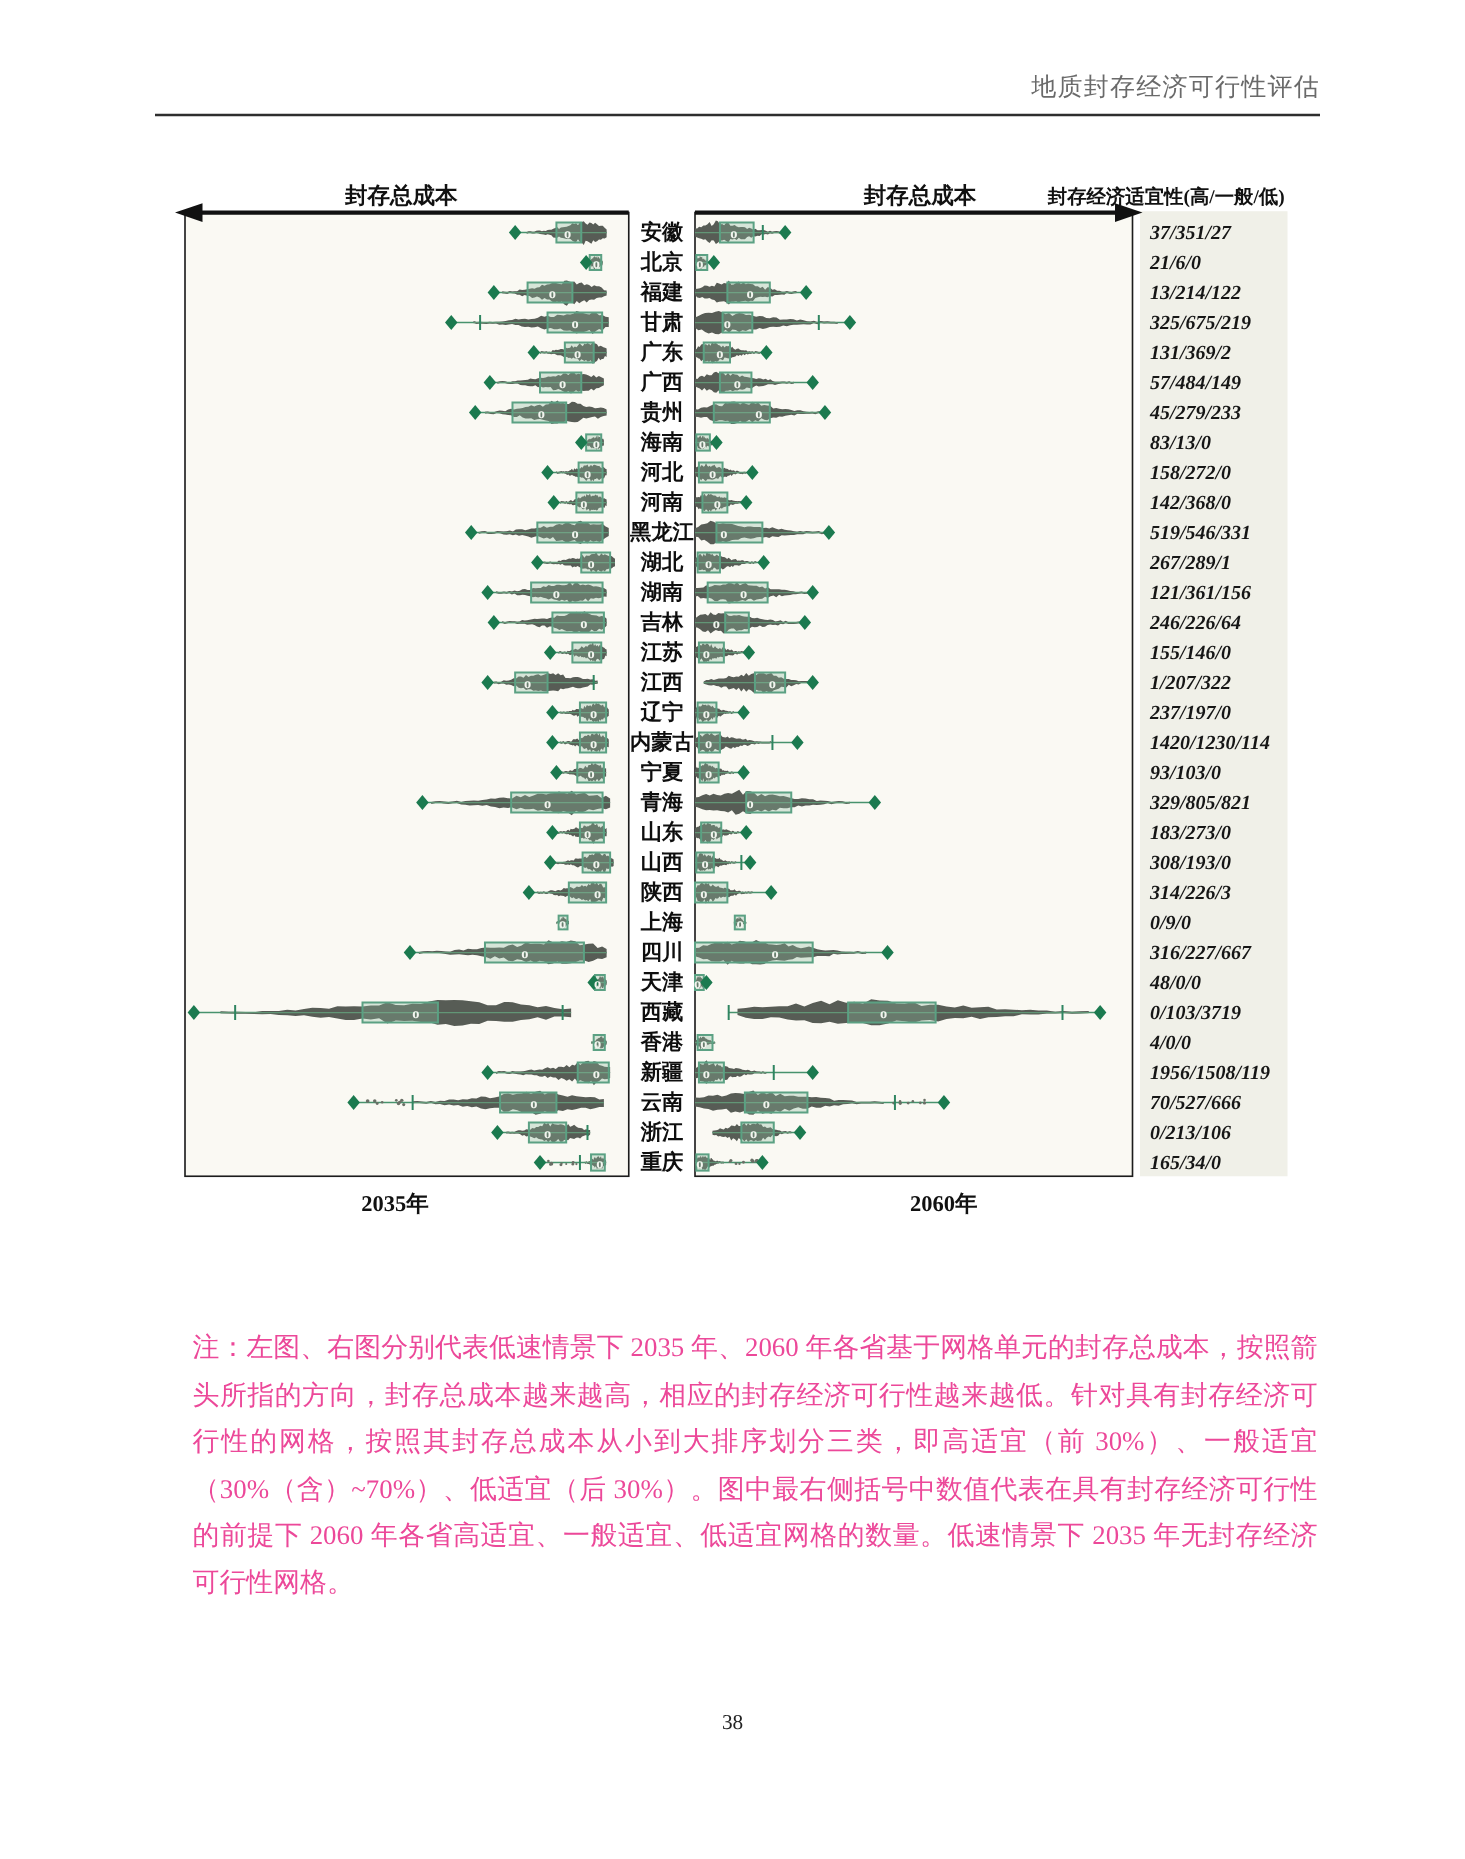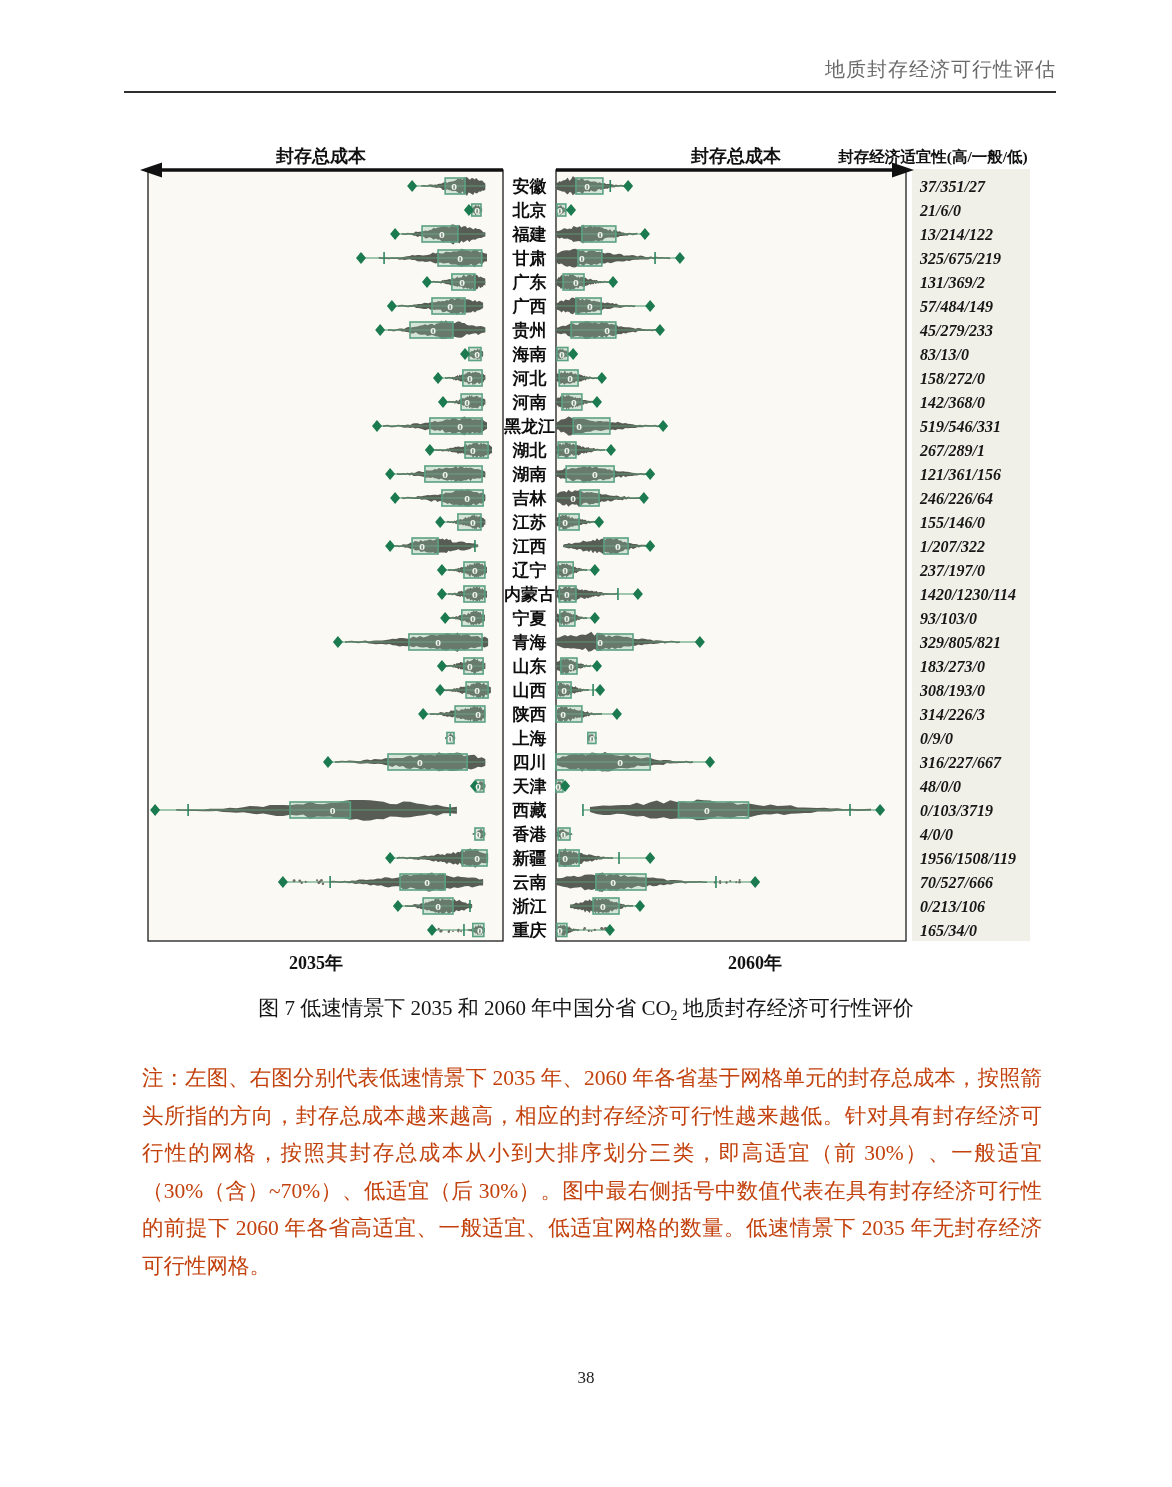--- a/index.html
+++ b/index.html
@@ -20,22 +20,22 @@
     position:absolute;top:91px;left:124px;width:932px;height:2px;
     background:#2e2e2e;
   }
   .fig-svg{position:absolute;left:0;top:0;width:1172px;height:1487px;}
   .caption{
     position:absolute;top:994px;left:66px;width:1040px;
     text-align:center;font-size:21px;color:#141414;
   }
   .caption sub{font-size:14px;}
   .note{
-    position:absolute;top:1060px;left:142px;width:900px;
-    font-size:21.5px;line-height:37.5px;text-align:justify;color:#c2410c;
+    position:absolute;top:1060px;left:154px;width:900px;
+    font-size:21.5px;line-height:37.5px;text-align:justify;color:#ec4899;
   }
   .pageno{
     position:absolute;top:1368px;left:0;width:1172px;
     text-align:center;font-size:17px;color:#222;
   }
 </style>
 </head>
 <body>
 
 <div class="page">
@@ -686,19 +686,18 @@
         <text x="920" y="791.5" text-anchor="start" font-size="16" font-weight="700" font-style="italic" fill="#161616">48/0/0</text>
         <text x="920" y="815.5" text-anchor="start" font-size="16" font-weight="700" font-style="italic" fill="#161616">0/103/3719</text>
         <text x="920" y="839.5" text-anchor="start" font-size="16" font-weight="700" font-style="italic" fill="#161616">4/0/0</text>
         <text x="920" y="863.5" text-anchor="start" font-size="16" font-weight="700" font-style="italic" fill="#161616">1956/1508/119</text>
         <text x="920" y="887.5" text-anchor="start" font-size="16" font-weight="700" font-style="italic" fill="#161616">70/527/666</text>
         <text x="920" y="911.5" text-anchor="start" font-size="16" font-weight="700" font-style="italic" fill="#161616">0/213/106</text>
         <text x="920" y="935.5" text-anchor="start" font-size="16" font-weight="700" font-style="italic" fill="#161616">165/34/0</text>
       </g>
   </svg>
 
-  <div class="caption"><span>图 7 低速情景下 2035 和 2060 年中国分省 CO</span><sub>2</sub><span> 地质封存经济可行性评价</span></div>
 
   <div class="note">注：左图、右图分别代表低速情景下 2035 年、2060 年各省基于网格单元的封存总成本，按照箭头所指的方向，封存总成本越来越高，相应的封存经济可行性越来越低。针对具有封存经济可行性的网格，按照其封存总成本从小到大排序划分三类，即高适宜（前 30%）、一般适宜（30%（含）~70%）、低适宜（后 30%）。图中最右侧括号中数值代表在具有封存经济可行性的前提下 2060 年各省高适宜、一般适宜、低适宜网格的数量。低速情景下 2035 年无封存经济可行性网格。</div>
 
   <div class="pageno">38</div>
 
 </div>
 
 </body></html>

